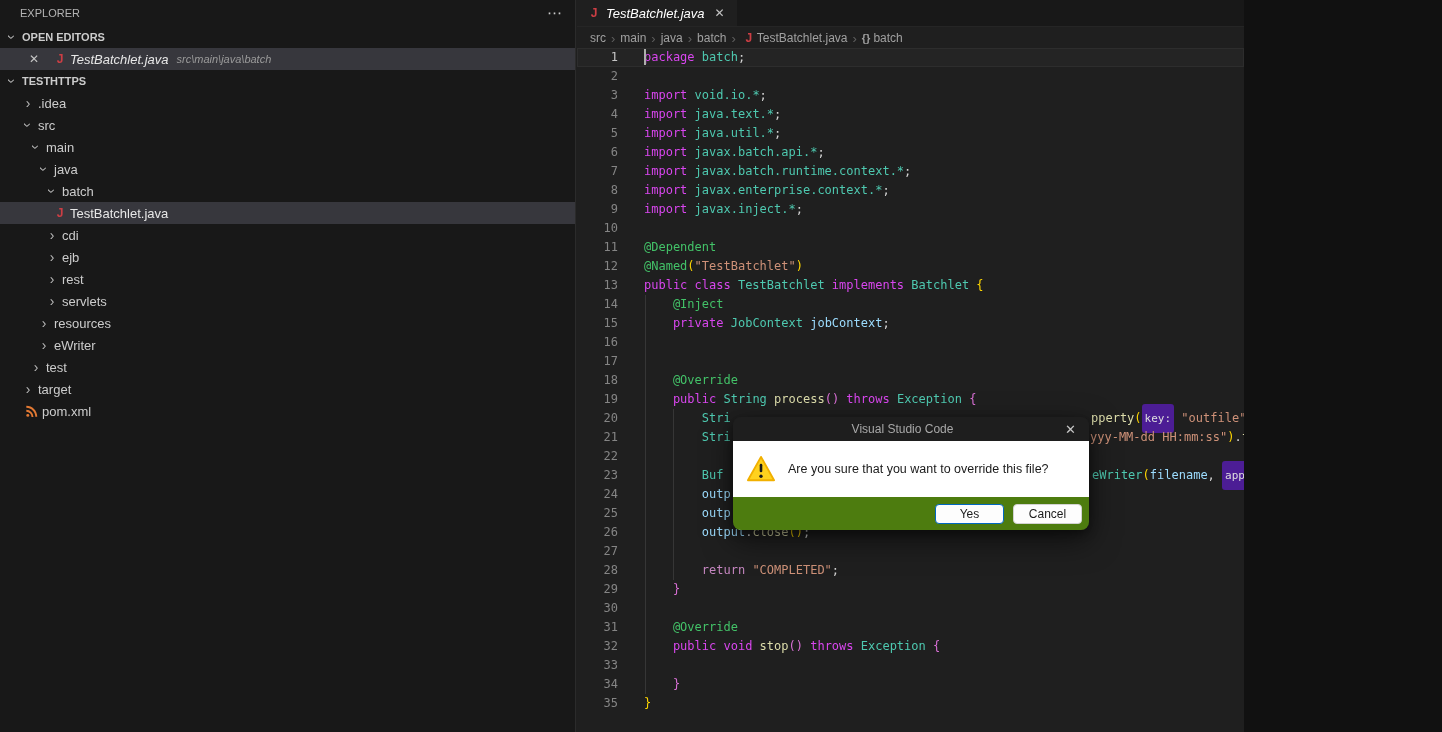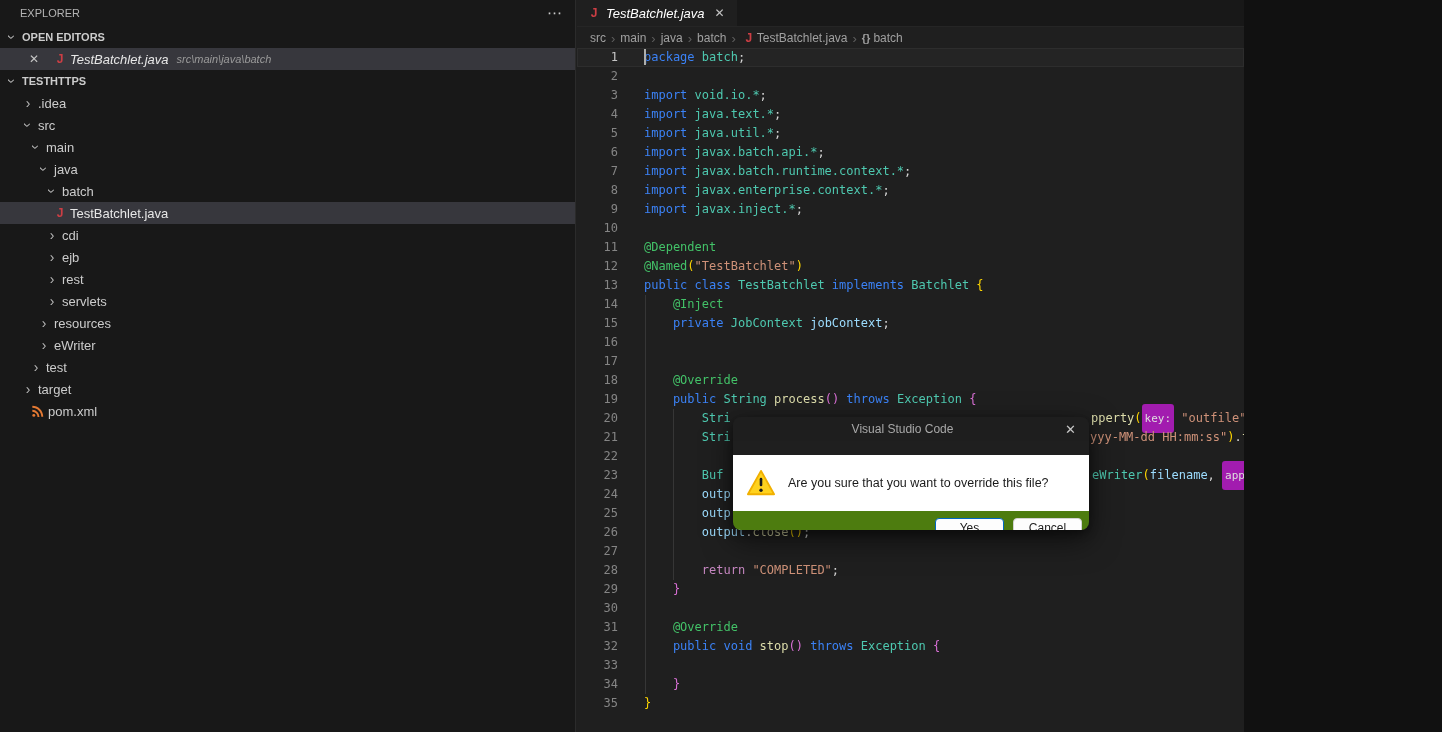--- a/index.html
+++ b/index.html
@@ -36,32 +36,32 @@
   .bc-braces{color:#9d9d9d;font-size:11px;margin-right:3px;font-weight:bold;}
   #code{position:absolute;left:0;top:48px;right:0;bottom:0;font-family:"DejaVu Sans Mono",monospace;font-size:12px;line-height:19px;}
   .cl{display:flex;height:19px;position:relative;}
   .cl.active{background:#242424;box-shadow:inset 0 0 0 1px #2d2d2d;}
   .ln{width:67px;flex:none;text-align:right;padding-right:26px;box-sizing:border-box;color:#858585;user-select:none;}
   .cl.active .ln{color:#c6c6c6;}
   .cc{flex:1;position:relative;white-space:pre;}
   .guide{position:absolute;top:0;bottom:0;width:1px;background:#363636;}
   .rfrag{position:absolute;top:0;white-space:pre;}
   .cursor{position:absolute;left:0;top:1px;width:1.5px;height:16px;background:#aeafad;}
-  .tk-kw{color:#3b82f6}.tk-kw2{color:#c586c0}.tk-type{color:#4ec9b0}.tk-ann{color:#43c268}
+  .tk-kw{color:#d946ef}.tk-kw2{color:#c586c0}.tk-type{color:#4ec9b0}.tk-ann{color:#43c268}
   .tk-fn{color:#dcdcaa}.tk-str{color:#ce9178}.tk-var{color:#9cdcfe}.tk-d{color:#d4d4d4}
   .tk-b1{color:#ffd700}.tk-b2{color:#da70d6}.tk-b3{color:#179fff}
-  .tk-inlay{background:#a21caf;color:#dedede;border-radius:3px;padding:8px 3px;font-size:11px;}
+  .tk-inlay{background:#4c1d95;color:#dedede;border-radius:3px;padding:8px 3px;font-size:11px;}
   
   #dialog{position:absolute;left:733px;top:417px;width:356px;height:113px;border-radius:8px;
           box-shadow:0 10px 30px rgba(0,0,0,.55),0 3px 10px rgba(0,0,0,.4);overflow:hidden;
           font-family:"Liberation Sans",sans-serif;text-align:center;}
   #dlg-title{height:24px;background:#1e1e1e;display:flex;align-items:center;padding:0 10px;}
   #dlg-title .t{font-size:12px;color:#a8a8a8;flex:1;}
   #dlg-close{color:#c8c8c8;font-size:13px;cursor:pointer;padding:0 3px;}
-  #dlg-body{height:56px;background:#ffffff;display:flex;align-items:center;margin-top:14px;}
+  #dlg-body{height:56px;background:#ffffff;display:flex;align-items:center;}
   #dlg-icon{margin:0 12px 0 13px;flex:none;display:flex;}
   #dlg-msg{font-size:12.5px;color:#1a1a1a;}
   #dlg-footer{height:33px;background:#4d7c0f;position:relative;}
   .dlg-btn{position:absolute;top:7px;height:20px;width:69px;border-radius:4px;background:#fdfdfd;
            font-size:12px;color:#1b1b1b;display:flex;align-items:center;justify-content:center;
            box-sizing:border-box;cursor:pointer;}
   #btn-yes{left:202px;border:1.5px solid #0067c0;}
   #btn-cancel{left:280px;border:1px solid #d2d2d2;}
 </style>
 </head>
@@ -139,21 +139,21 @@
           <span class="lbl">eWriter</span>
         </div>
         <div class="tree-row" style="padding-left: 28px;">
           <span class="chev">›</span>
           <span class="lbl">test</span>
         </div>
         <div class="tree-row" style="padding-left: 20px;">
           <span class="chev">›</span>
           <span class="lbl">target</span>
         </div>
-        <div class="tree-row" style="padding-left: 30px;">
+        <div class="tree-row" style="padding-left: 24px;">
           <span class="xicon">
             <svg width="14" height="14" viewBox="0 0 16 16">
               <circle cx="3.2" cy="13" r="1.7" fill="#e37933"></circle>
               <path d="M1.5 6.6v2.2a6 6 0 0 1 6 6h2.2a8.2 8.2 0 0 0-8.2-8.2z" fill="#e37933"></path>
               <path d="M1.5 2v2.2c5.7 0 10.3 4.6 10.3 10.3H14C14 7.6 8.4 2 1.5 2z" fill="#e37933"></path>
             </svg>
           </span>
           <span class="lbl">pom.xml</span>
         </div>
       </div>

